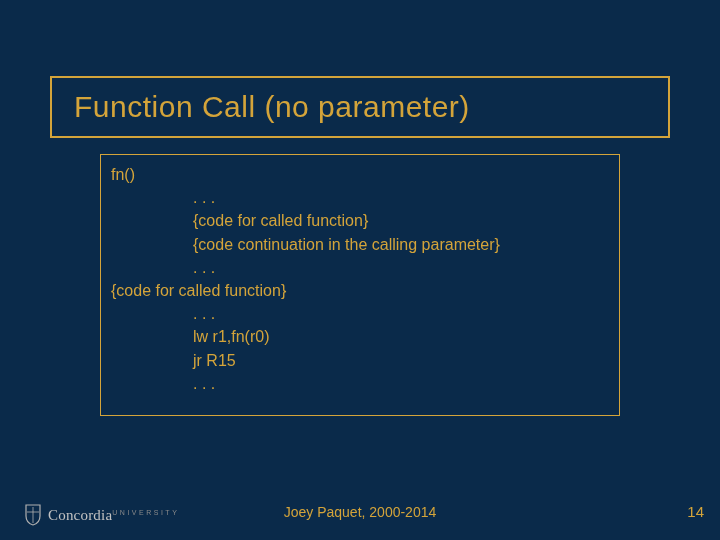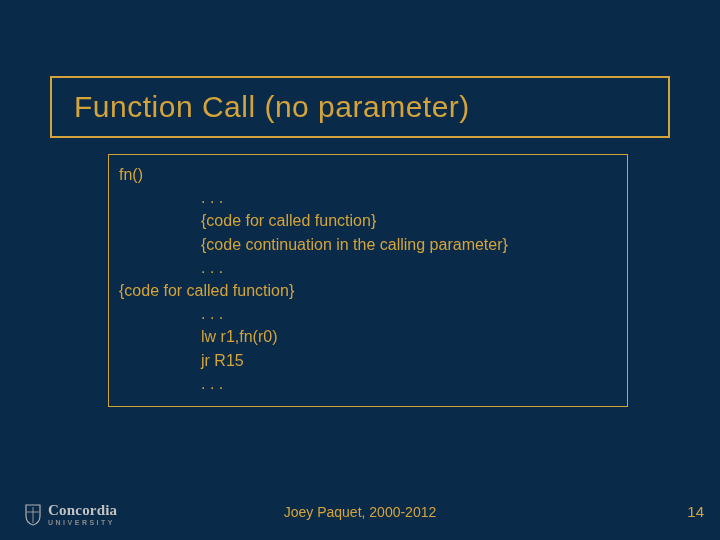--- a/index.html
+++ b/index.html
@@ -20,24 +20,24 @@
   }
   .title-box h1 {
     color: #d4a43a;
     font-weight: normal;
     font-size: 30px;
     letter-spacing: 0.5px;
   }
   .code-box {
     position: absolute;
     top: 154px;
-    left: 108px;
+    left: 100px;
     width: 520px;
     border: 1px solid #d4a43a;
-    padding: 8px 10px 11px 10px;
+    padding: 8px 10px 20px 10px;
   }
   .code-row {
     display: flex;
     color: #d4a43a;
     font-size: 16px;
     line-height: 1.45;
   }
   .label-col {
     width: 82px;
     flex: 0 0 82px;
@@ -70,23 +70,22 @@
     gap: 6px;
   }
   .brand-shield {
     width: 18px;
     height: 22px;
     flex: 0 0 18px;
   }
   .brand-shield svg { display: block; }
   .brand-text {
     display: flex;
-    flex-direction: column;
+    flex-direction: row;
     line-height: 1;
-    font-weight: bold;
   }
   .brand-name {
     color: #c2c2c2;
     font-family: Georgia, 'Times New Roman', serif;
     font-size: 15px;
     letter-spacing: 0.2px;
   }
   .brand-sub {
     color: #8a8a8a;
     font-size: 7px;
@@ -136,21 +135,21 @@
   <div class="code-row">
     <div class="label-col"></div>
     <div class="content-col">jr R15</div>
   </div>
   <div class="code-row">
     <div class="label-col"></div>
     <div class="content-col">. . .</div>
   </div>
 </div>
 
-<div class="footer-text">Joey Paquet, 2000-2012</div>
+<div class="footer-text">Joey Paquet, 2000-2014</div>
 <div class="page-num">14</div>
 
 <div class="brand">
   <div class="brand-shield">
     <svg viewBox="0 0 18 22" width="18" height="22">
       <path d="M2 1 H16 V12 Q16 19 9 21 Q2 19 2 12 Z" fill="none" stroke="#b0b0b0" stroke-width="1.2"></path>
       <path d="M9 3 V19 M3 8 H15" stroke="#b0b0b0" stroke-width="0.8"></path>
     </svg>
   </div>
   <div class="brand-text">

